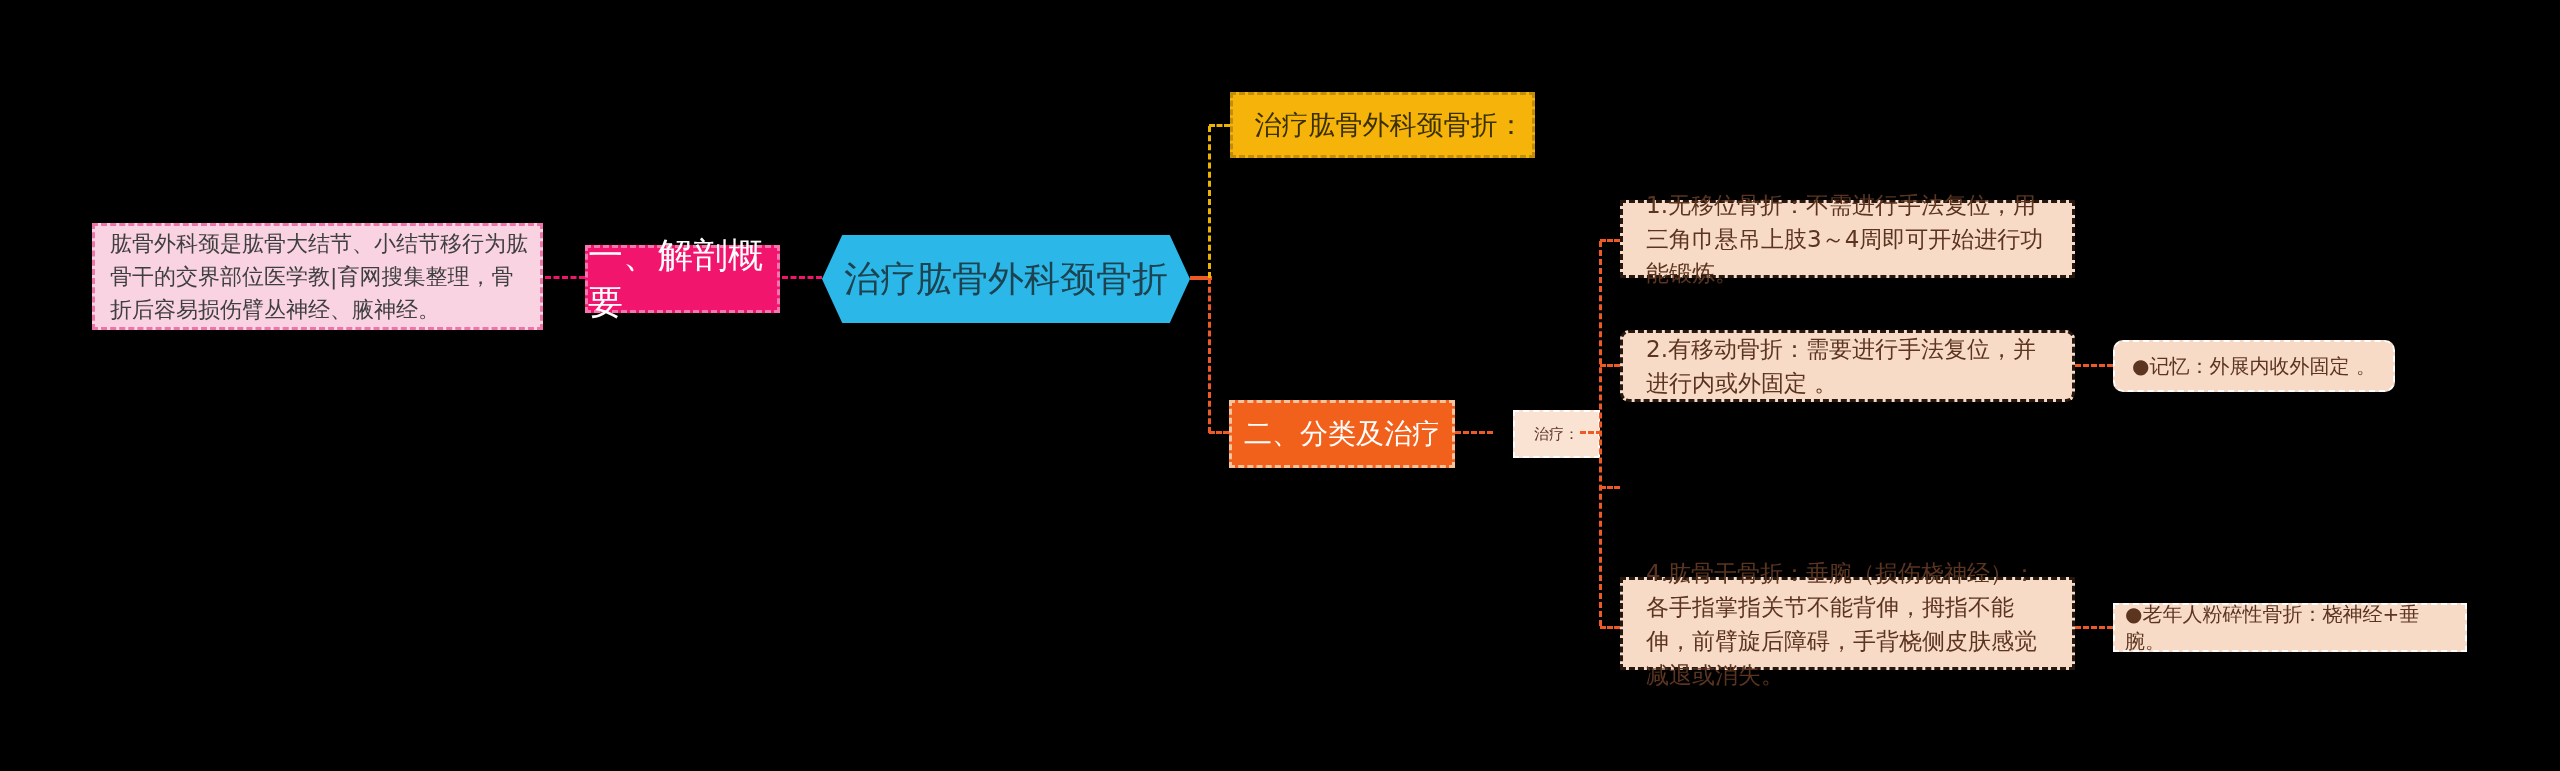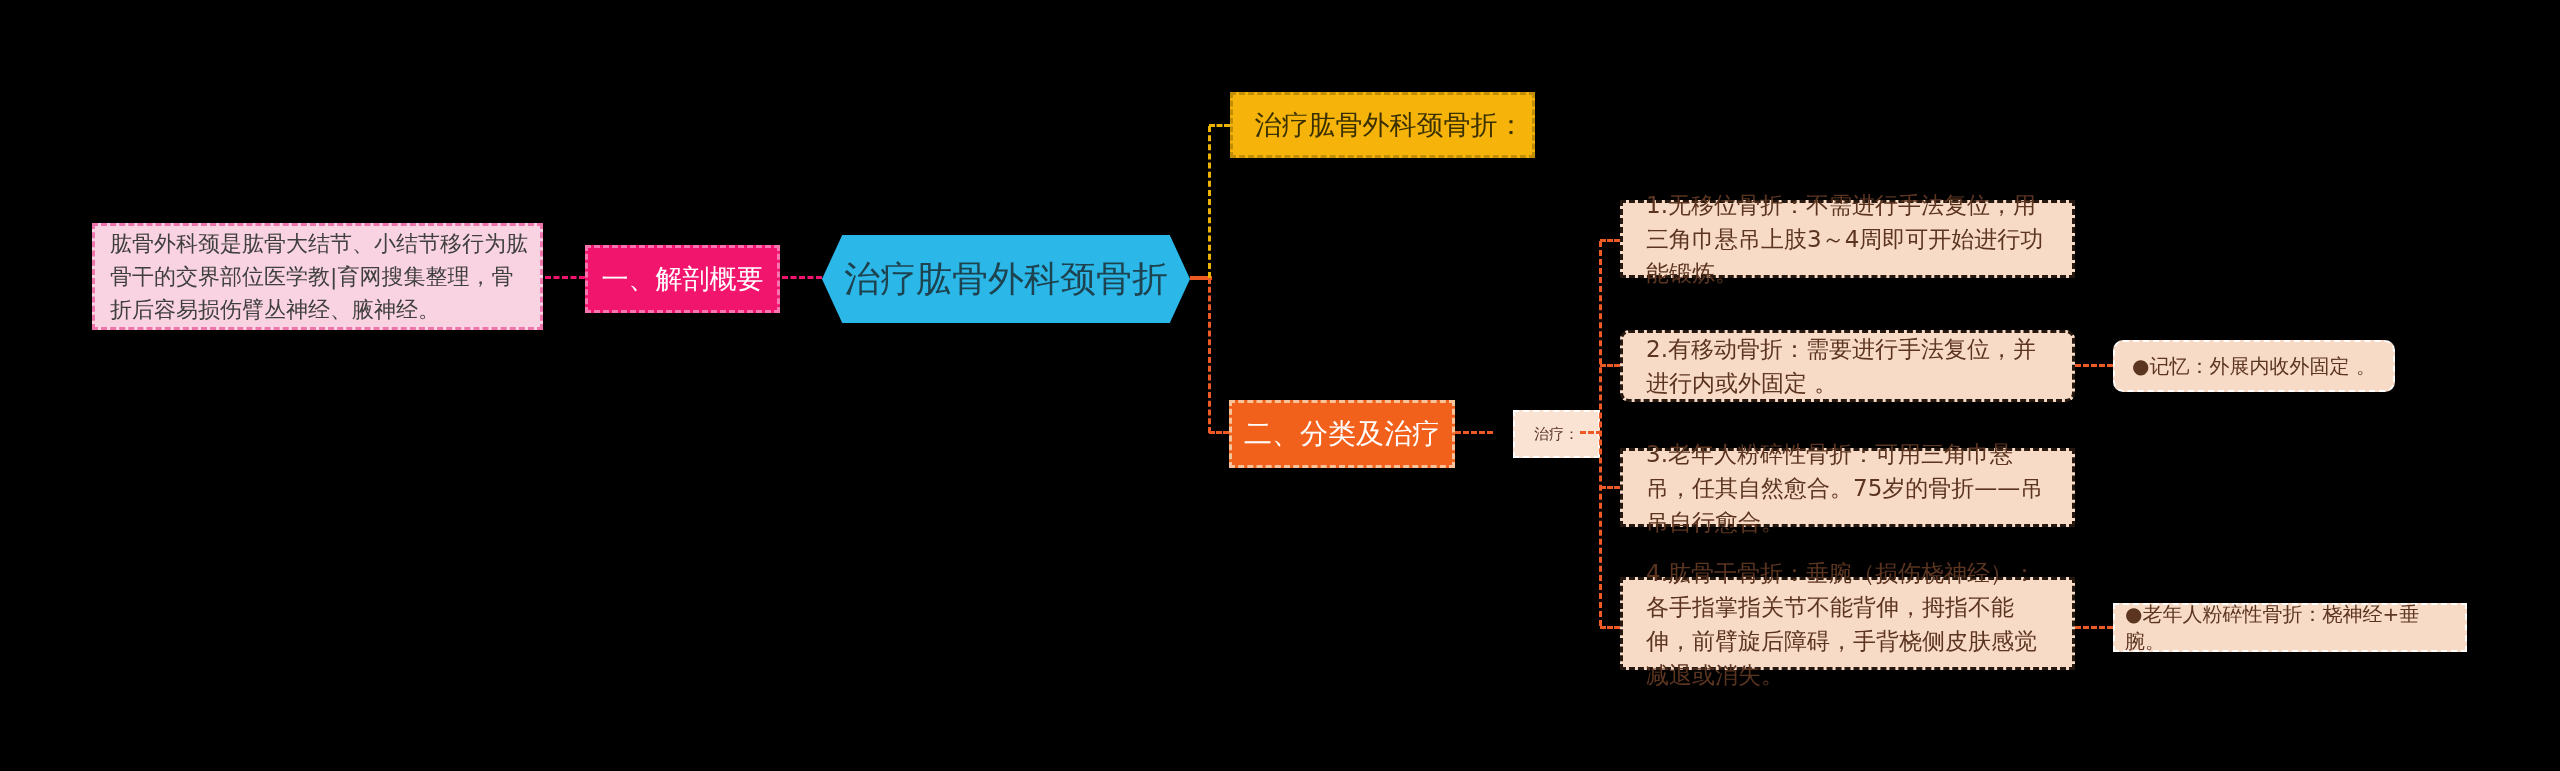--- a/index.html
+++ b/index.html
@@ -22,21 +22,21 @@
     border:3px dashed var(--anatomy-detail-border);
     color:var(--anatomy-detail-text);
     font-size:22px;line-height:33px;padding:2px 12px 2px 15px;
     text-align:left;
   }
   .anatomy-heading{
     left:585px;top:245px;width:195px;height:68px;
     background:var(--anatomy-heading-fill);
     border:3px dashed var(--anatomy-heading-border);
     color:var(--anatomy-heading-text);
-    font-size:27px;justify-content:center;
+    font-size:35px;justify-content:center;
   }
   .root-node{
     left:822px;top:235px;width:368px;height:88px;
     background:var(--root-fill);color:var(--root-text);
     font-size:36px;justify-content:center;
     clip-path:polygon(0 50%,5.5% 0,94.5% 0,100% 50%,94.5% 100%,5.5% 100%);
   }
   .treatment-title{
     left:1230px;top:92px;width:305px;height:66px;
     background:var(--treatment-title-fill);
@@ -121,23 +121,20 @@
   <div class="hline orangeline" style="left:1600px;top:364px;width:20px"></div>
   <div class="hline orangeline" style="left:1600px;top:486px;width:20px"></div>
   <div class="hline orangeline" style="left:1600px;top:626px;width:20px"></div>
 
   <div class="node item-box item-1">
     <span>1.无移位骨折：不需进行手法复位，用三角巾悬吊上肢3～4周即可开始进行功能锻炼。</span>
   </div>
   <div class="node item-box item-2">
     <span>2.有移动骨折：需要进行手法复位，并进行内或外固定 。</span>
   </div>
-  <div class="node item-box item-3">
-    <span>3.老年人粉碎性骨折：可用三角巾悬吊，任其自然愈合。75岁的骨折——吊吊自行愈合。</span>
-  </div>
   <div class="node item-box item-4">
     <span>4.肱骨干骨折：垂腕（损伤桡神经）：各手指掌指关节不能背伸，拇指不能伸，前臂旋后障碍，手背桡侧皮肤感觉减退或消失。</span>
   </div>
 
   <div class="hline orangeline" style="left:2075px;top:364px;width:38px"></div>
   <div class="node note-box note-2">
     <span>●记忆：外展内收外固定 。</span>
   </div>
   <div class="hline orangeline" style="left:2075px;top:626px;width:38px"></div>
   <div class="node note-box note-4">

